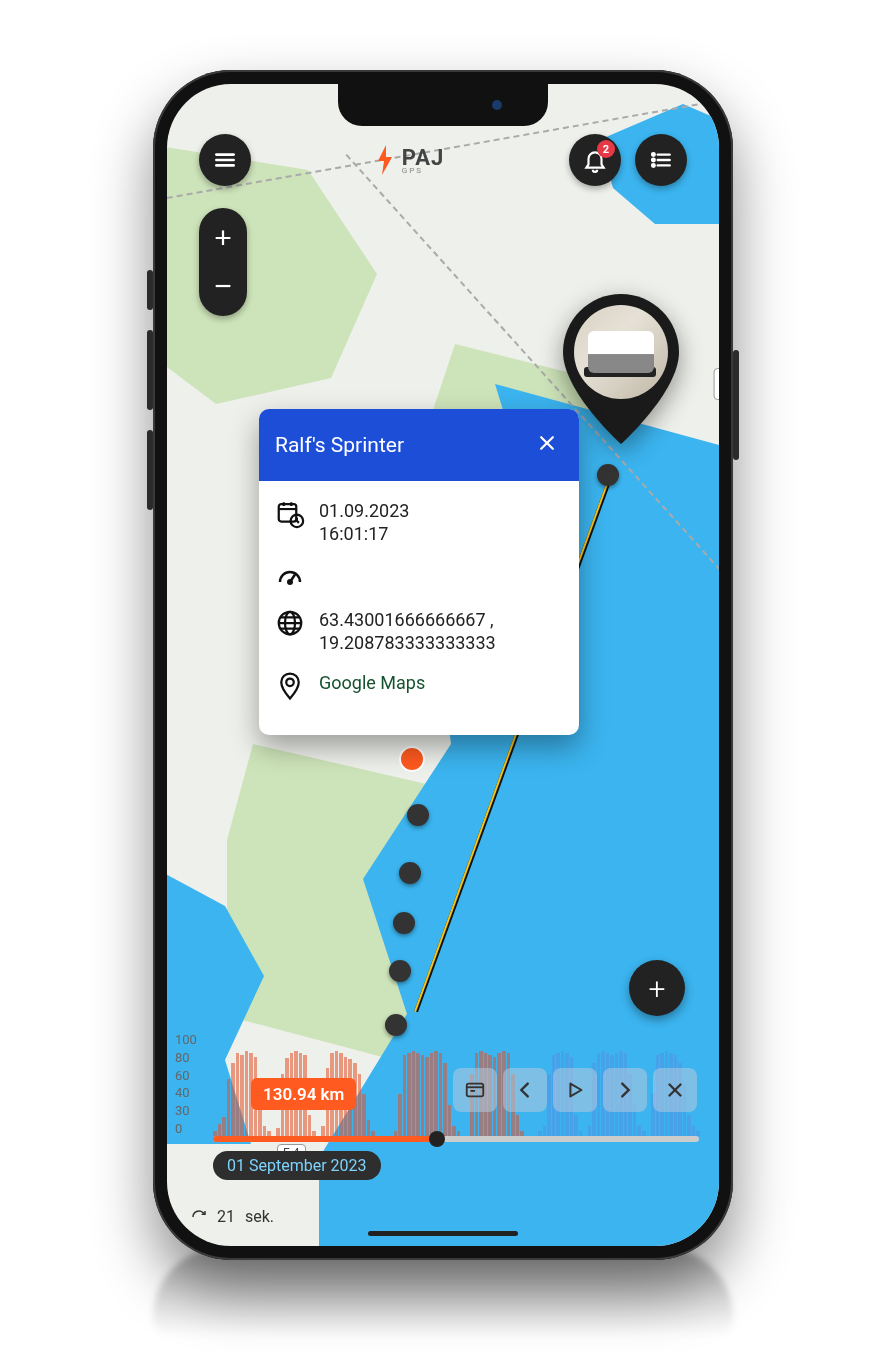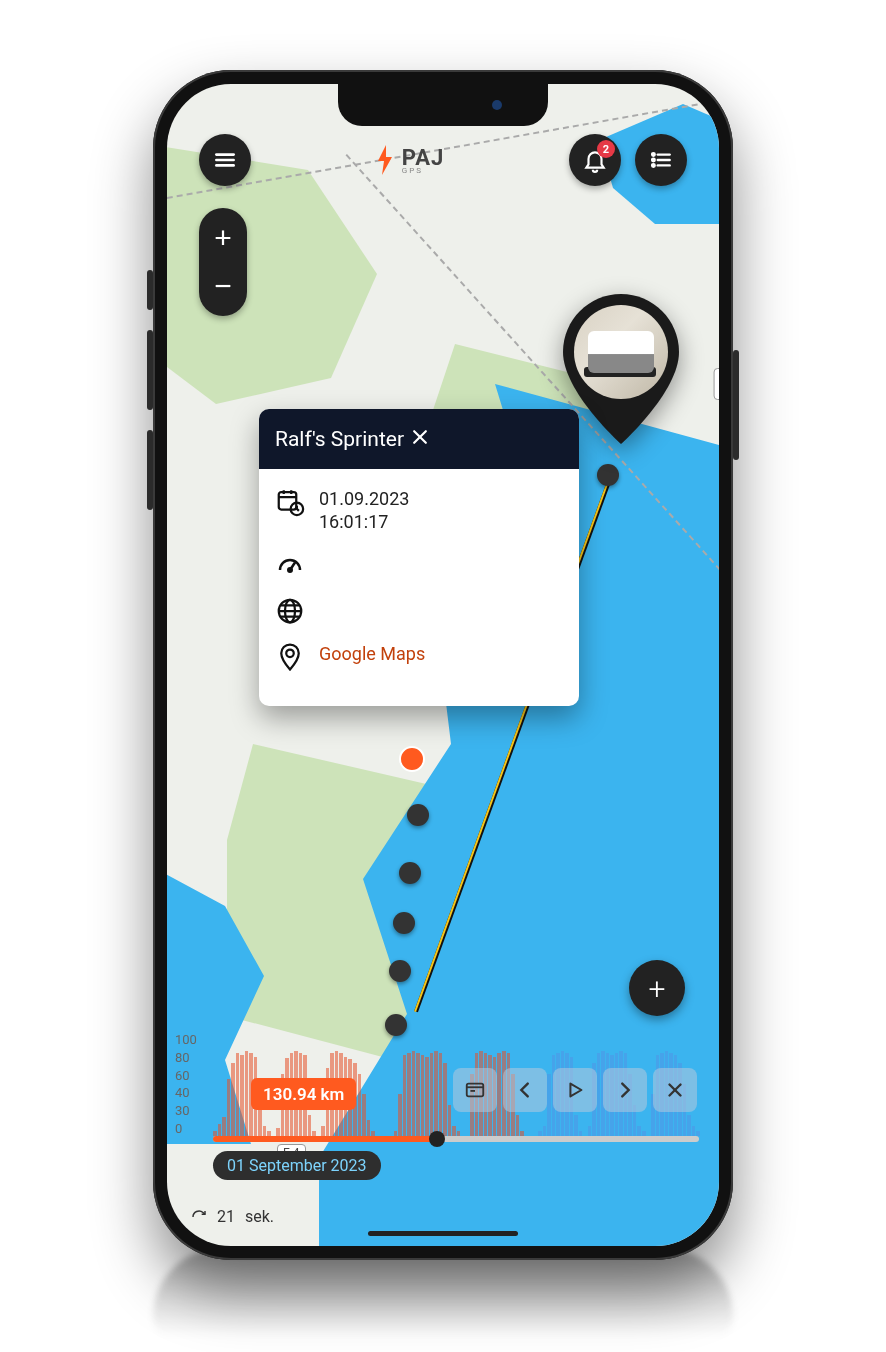--- a/index.html
+++ b/index.html
@@ -187,33 +187,33 @@
     line-height:1;
   }
   
   .popup {
     position:absolute; left:92px; top:325px; width:320px;
     background:#fff; border-radius:10px;
     box-shadow:0 12px 28px rgba(0,0,0,0.35);
     z-index:45; overflow:hidden;
   }
   .popup header {
-    background:#0f172a; color:#fff; padding:12px 16px;
-    display:flex; justify-content:flex-start; align-items:center;
+    background:#1d4ed8; color:#fff; padding:18px 16px;
+    display:flex; justify-content:space-between; align-items:center;
     font-size:21px;
   }
   .popup header .x { font-size:24px; cursor:pointer; padding:4px 6px; }
   .popup .rows { padding:10px 14px 26px; }
   .popup .row {
     display:flex; align-items:flex-start; gap:12px;
     padding:8px 0; font-size:18px; color:#222;
   }
   .popup .row .ico { width:34px; flex-shrink:0; display:flex; align-items:center; justify-content:center; }
   .popup .row .txt { flex:1; word-break:break-word; line-height:1.3; }
-  .popup .row.link .txt { color:#c2410c; }
+  .popup .row.link .txt { color:#14532d; }
   
   .fab {
     position:absolute; right:34px; bottom:230px;
     width:56px; height:56px; border-radius:50%; background:#222;
     display:flex; align-items:center; justify-content:center;
     color:#fff; font-size:30px; font-weight:300;
     box-shadow:0 4px 10px rgba(0,0,0,0.35);
     z-index:40; cursor:pointer;
   }
   
@@ -410,20 +410,21 @@
         </div>
         <div class="row">
           <div class="ico">
               <svg width="30" height="30" viewBox="0 0 24 24" fill="none" stroke="#111" stroke-width="1.8">
                 <circle cx="12" cy="12" r="9"></circle>
                 <ellipse cx="12" cy="12" rx="4" ry="9"></ellipse>
                 <line x1="3" y1="12" x2="21" y2="12"></line>
                 <path d="M4.5 7.5h15M4.5 16.5h15"></path>
               </svg>
             </div>
+          <div class="txt">63.43001666666667 , 19.208783333333333</div>
         </div>
         <div class="row link">
           <div class="ico">
               <svg width="30" height="30" viewBox="0 0 24 24" fill="none" stroke="#111" stroke-width="1.8">
                 <path d="M12 2a7 7 0 017 7c0 5-7 13-7 13S5 14 5 9a7 7 0 017-7z"></path>
                 <circle cx="12" cy="9" r="3"></circle>
               </svg>
             </div>
           <div class="txt">Google Maps</div>
         </div>

